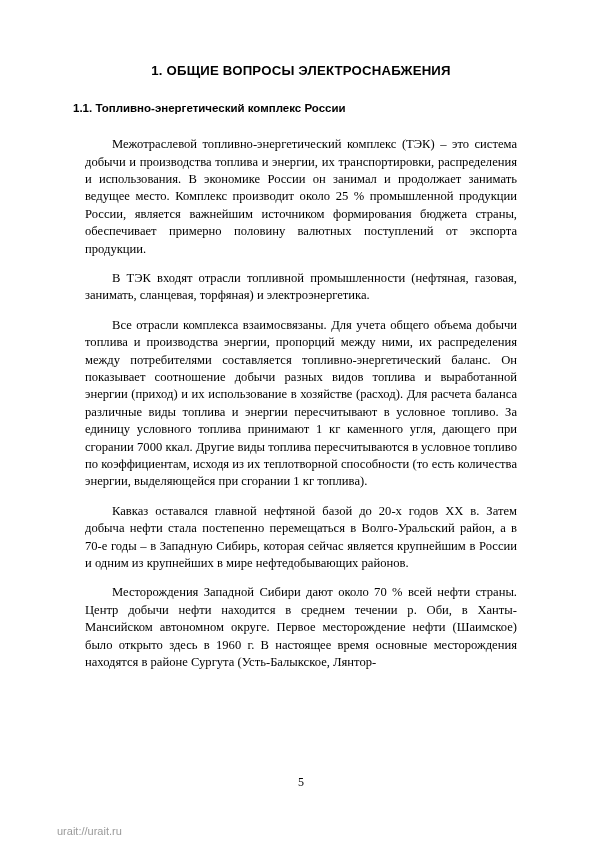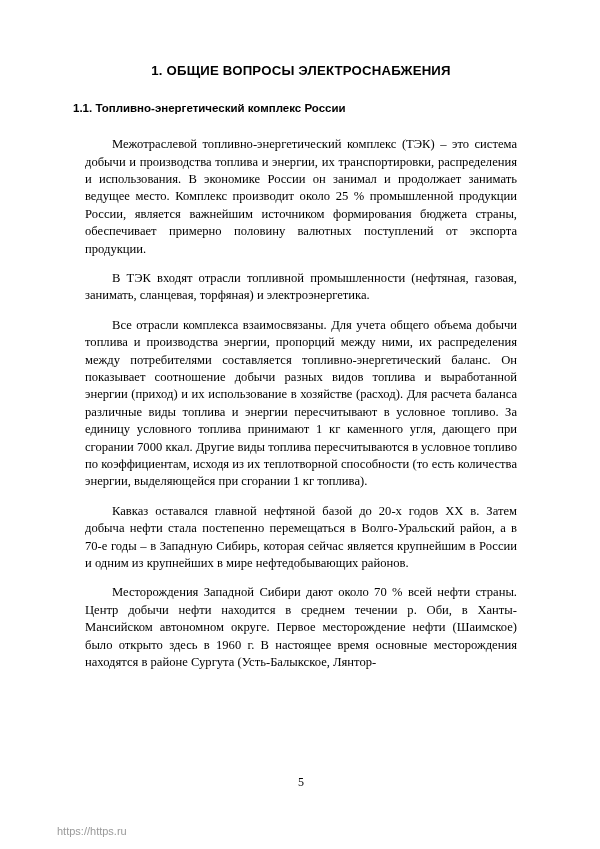--- a/index.html
+++ b/index.html
@@ -88,14 +88,14 @@
     <h2 class="section-title">1.1. Топливно-энергетический комплекс России</h2>
     <div class="body-text">
       <p class="para">Межотраслевой топливно-энергетический комплекс (ТЭК) – это система добычи и производства топлива и энергии, их транспортировки, распределения и использования. В экономике России он занимал и продолжает занимать ведущее место. Комплекс производит около 25 % промышленной продукции России, является важнейшим источником формирования бюджета страны, обеспечивает примерно половину валютных поступлений от экспорта продукции.</p>
       <p class="para">В ТЭК входят отрасли топливной промышленности (нефтяная, газовая, занимать, сланцевая, торфяная) и электроэнергетика.</p>
       <p class="para">Все отрасли комплекса взаимосвязаны. Для учета общего объема добычи топлива и производства энергии, пропорций между ними, их распределения между потребителями составляется топливно-энергетический баланс. Он показывает соотношение добычи разных видов топлива и выработанной энергии (приход) и их использование в хозяйстве (расход). Для расчета баланса различные виды топлива и энергии пересчитывают в условное топливо. За единицу условного топлива принимают 1 кг каменного угля, дающего при сгорании 7000 ккал. Другие виды топлива пересчитываются в условное топливо по коэффициентам, исходя из их теплотворной способности (то есть количества энергии, выделяющейся при сгорании 1 кг топлива).</p>
       <p class="para">Кавказ оставался главной нефтяной базой до 20-х годов XX в. Затем добыча нефти стала постепенно перемещаться в Волго-Уральский район, а в 70-е годы – в Западную Сибирь, которая сейчас является крупнейшим в России и одним из крупнейших в мире нефтедобывающих районов.</p>
       <p class="para">Месторождения Западной Сибири дают около 70 % всей нефти страны. Центр добычи нефти находится в среднем течении р. Оби, в Ханты-Мансийском автономном округе. Первое месторождение нефти (Шаимское) было открыто здесь в 1960 г. В настоящее время основные месторождения находятся в районе Сургута (Усть-Балыкское, Лянтор-</p>
     </div>
   </div>
   <div class="page-number">5</div>
-  <div class="watermark">https://https.ru</div>
+  <div class="watermark">urait://urait.ru</div>
 </div>
 
 </body></html>

